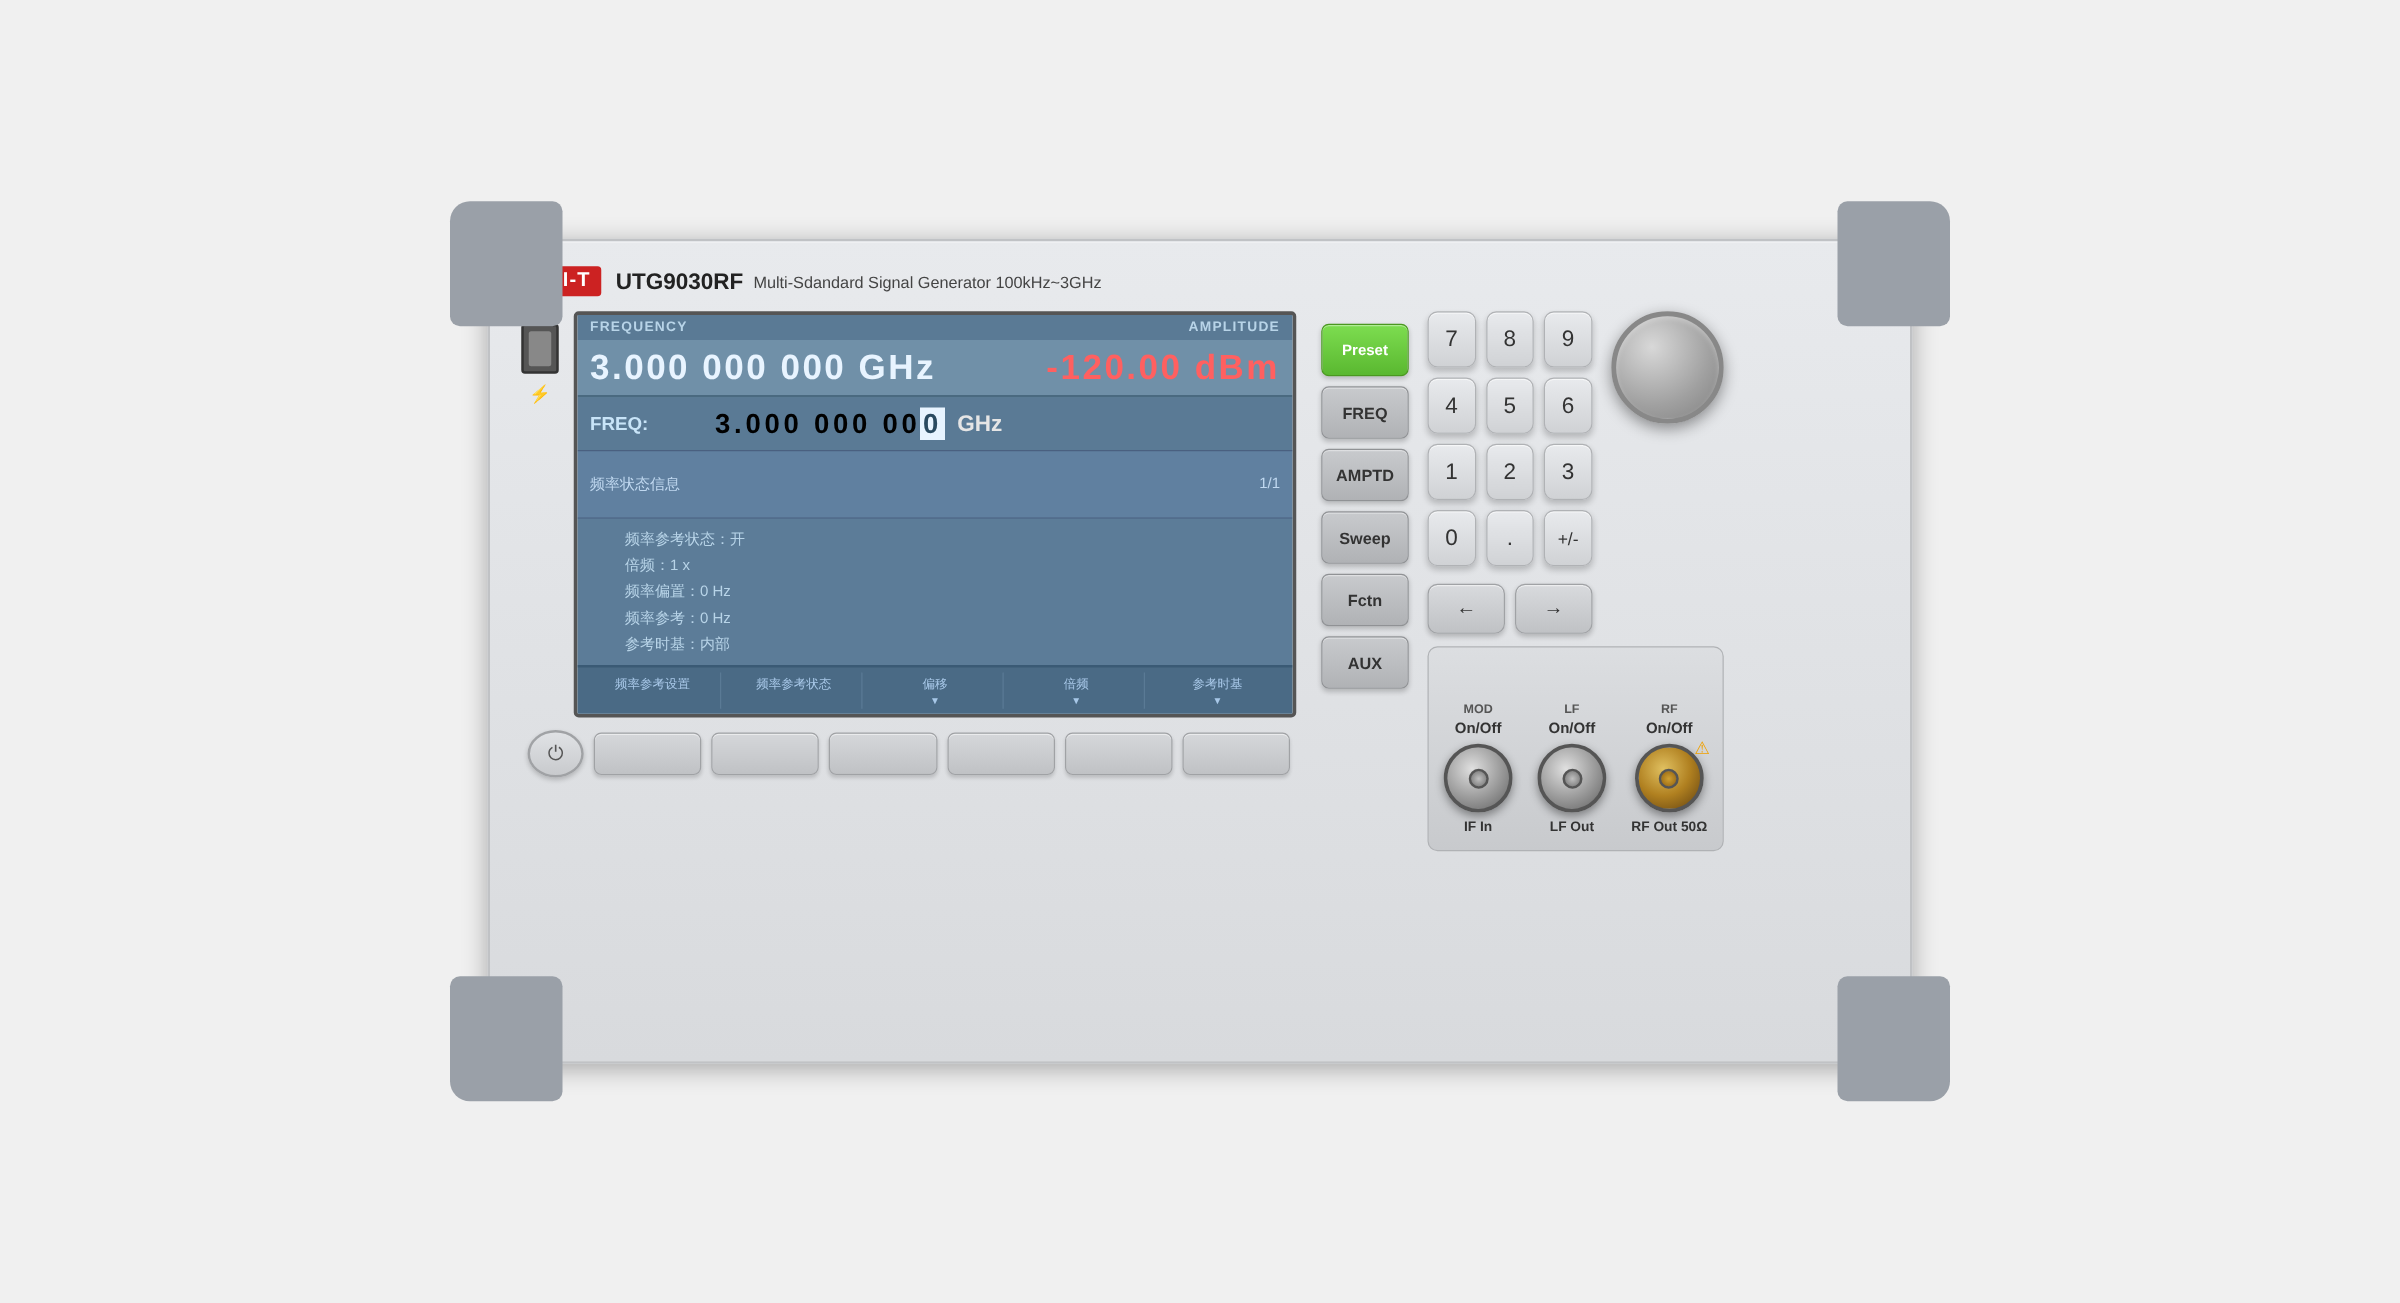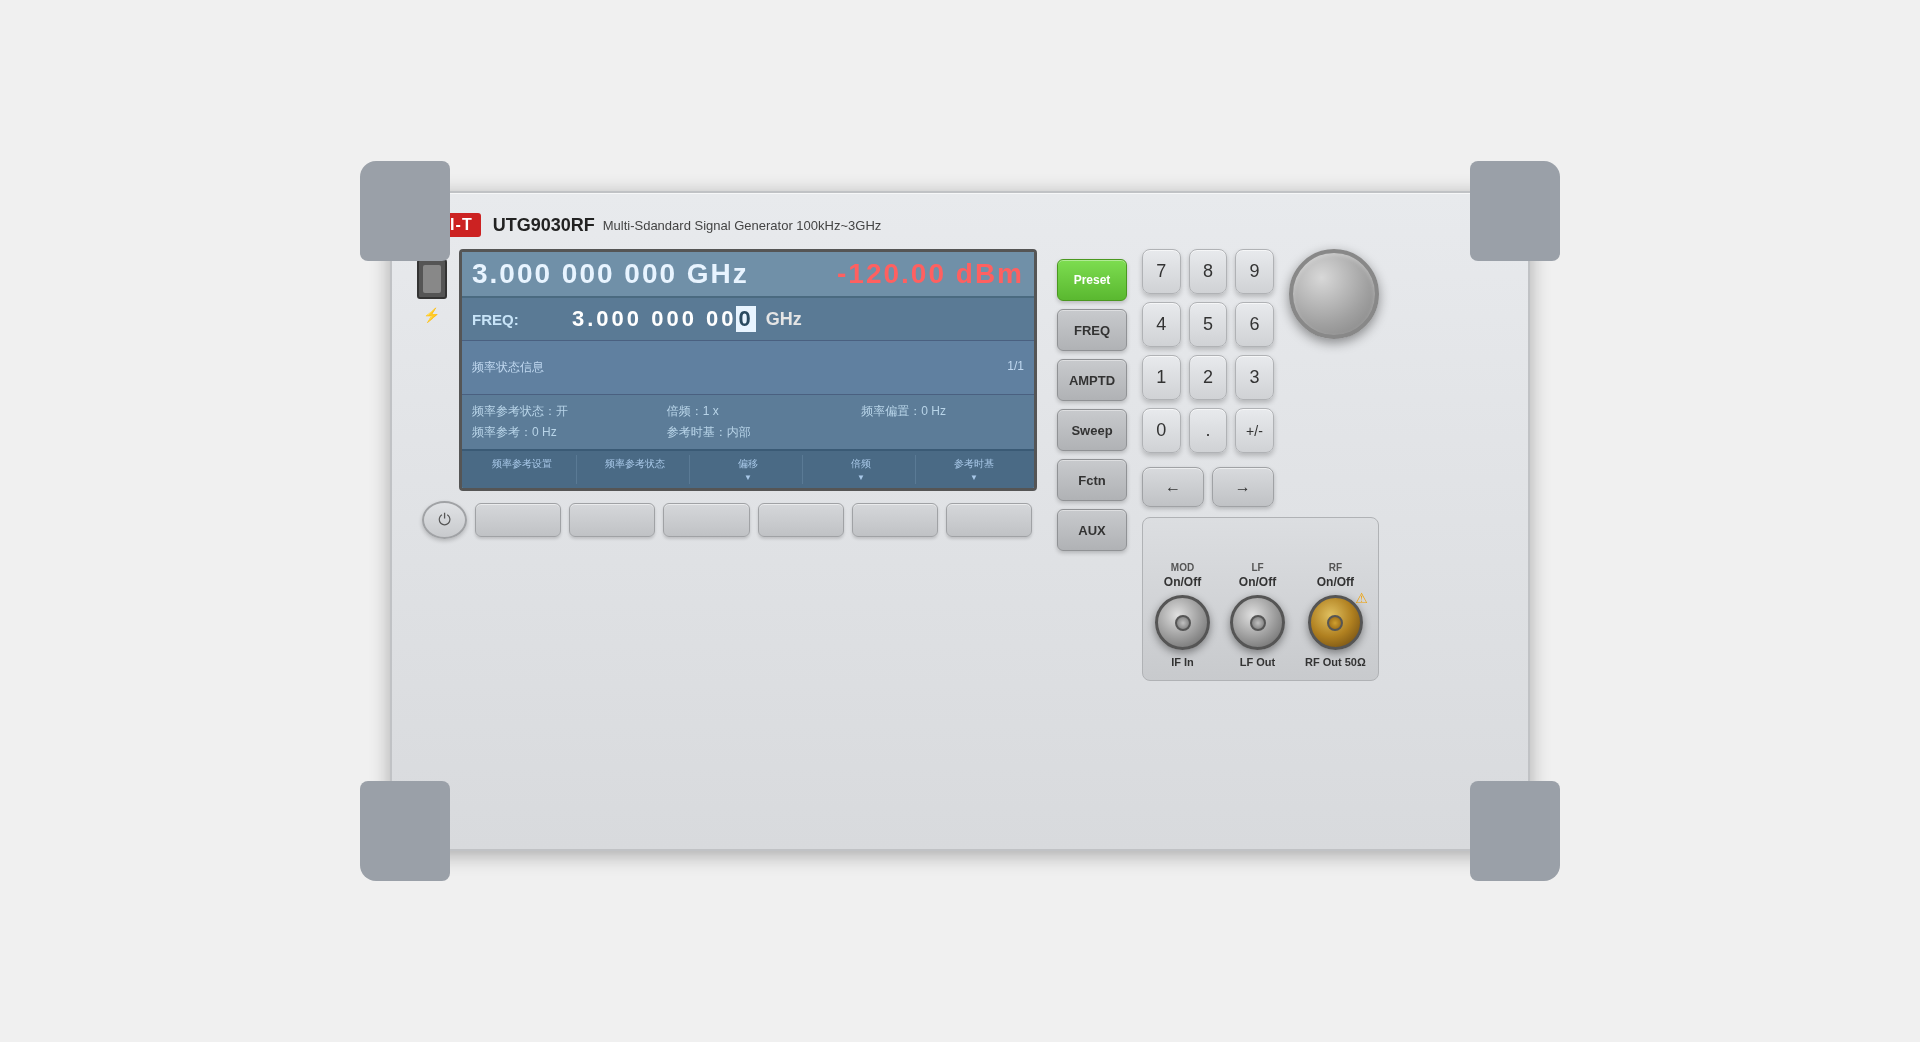--- a/index.html
+++ b/index.html
@@ -199,21 +199,21 @@
     .screen-freq-label {
       font-size: 15px;
       font-weight: bold;
       color: #c8e4f8;
       width: 100px;
     }
 
     .screen-freq-num {
       font-size: 22px;
       font-weight: bold;
-      color: #ffffff;
+      color: #000000;
       letter-spacing: 3px;
     }
 
     .screen-freq-cursor {
       background: #e8f4ff;
       color: #2a4a60;
       padding: 0 2px;
     }
 
     .screen-freq-unit {
@@ -243,22 +243,23 @@
     }
 
     .screen-status-area {
       padding: 8px 10px;
       background: #5c7c98;
       flex: 1;
     }
 
     .screen-status-grid {
       display: grid;
-      grid-template-columns: 1fr 1fr 1fr;
+      grid-template-columns: 1fr;
       gap: 4px 32px;
+      margin-left: 28px;
     }
 
     .screen-status-item {
       font-size: 12px;
       color: #b8d4e8;
     }
 
     .screen-softkey-bar {
       display: flex;
       background: #4a6a85;
@@ -552,20 +553,24 @@
         <div class="display-row">
 
           <div class="usb-port-area">
             <div class="usb-port"></div>
             <span class="usb-symbol">⚡</span>
           </div>
 
           <div class="screen">
             <div class="screen-inner">
 
+              <div class="screen-top-bar">
+                <span class="screen-section-label">FREQUENCY</span>
+                <span class="screen-section-label">AMPLITUDE</span>
+              </div>
 
               <div class="screen-freq-amp-row">
                 <span class="screen-freq-value">3.000 000 000 GHz</span>
                 <span class="screen-amp-value">-120.00 dBm</span>
               </div>
 
               <div class="screen-divider"></div>
 
               <div class="screen-freq-row">
                 <span class="screen-freq-label">FREQ:</span>

